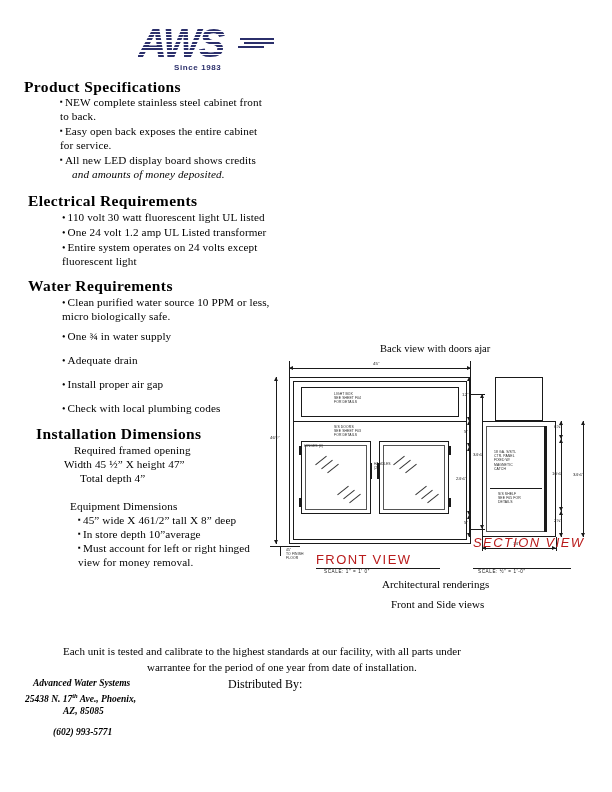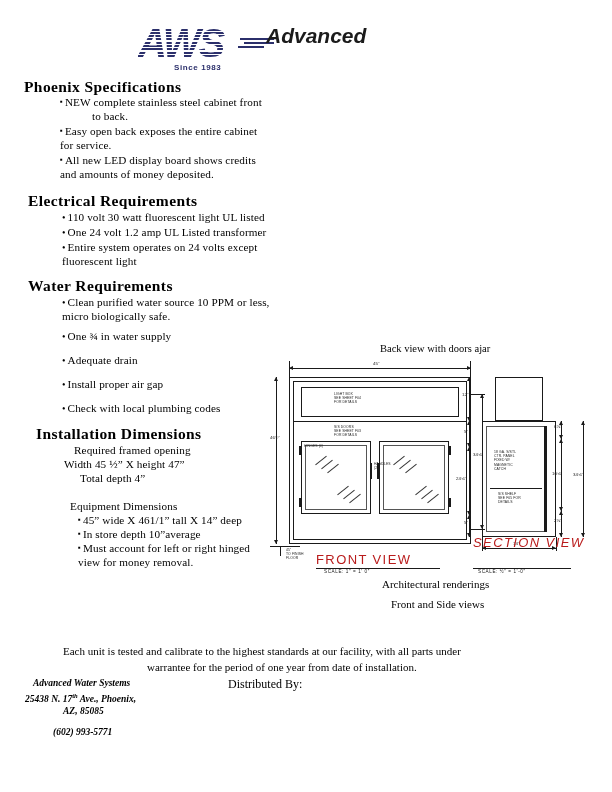--- a/index.html
+++ b/index.html
@@ -257,51 +257,50 @@
   <div class="logo-aws">
     <span>AWS</span>
     <span class="stripes"></span>
   </div>
   <div class="logo-swoosh">
     <i></i>
       <i></i>
       <i></i>
   </div>
   <div class="logo-since">Since 1983</div>
-  <div class="logo-line1">Advanced</div>
 </div>
 
-<div class="sec-head" style="left:24px; top:78px;">Phoenix Specifications</div>
+<div class="sec-head" style="left:24px; top:78px;">Product Specifications</div>
 <div class="body-line bul" style="left:60px; top:96px;">NEW complete stainless steel cabinet front</div>
-<div class="body-line" style="left:60px; top:110px;margin-left:32px;">to back.</div>
+<div class="body-line" style="left:60px; top:110px;">to back.</div>
 <div class="body-line bul" style="left:60px; top:125px;">Easy open back exposes the entire cabinet</div>
 <div class="body-line" style="left:60px; top:139px;">for service.</div>
 <div class="body-line bul" style="left:60px; top:154px;">All new LED display board shows credits</div>
-<div class="body-line" style="left:60px; top:168px;">and amounts of money deposited.</div>
+<div class="body-line" style="left:72px; top:168px;font-style:italic;">and amounts of money deposited.</div>
 
 <div class="sec-head" style="left:28px; top:192px;">Electrical Requirements</div>
 <div class="body-line bul-round" style="left:62px; top:211px;">110 volt 30 watt fluorescent light UL listed</div>
 <div class="body-line bul-round" style="left:62px; top:226px;">One 24 volt 1.2 amp UL Listed transformer</div>
 <div class="body-line bul-round" style="left:62px; top:241px;">Entire system operates on 24 volts except</div>
 <div class="body-line" style="left:62px; top:255px;">fluorescent light</div>
 
 <div class="sec-head" style="left:28px; top:277px;">Water Requirements</div>
 <div class="body-line bul-round" style="left:62px; top:296px;">Clean purified water source 10 PPM or less,</div>
 <div class="body-line" style="left:62px; top:310px;">micro biologically safe.</div>
 <div class="body-line bul-round" style="left:62px; top:330px;">One ¾ in water supply</div>
 <div class="body-line bul-round" style="left:62px; top:354px;">Adequate drain</div>
 <div class="body-line bul-round" style="left:62px; top:378px;">Install proper air gap</div>
 <div class="body-line bul-round" style="left:62px; top:402px;">Check with local plumbing codes</div>
 
 <div class="sec-head" style="left:36px; top:425px;">Installation Dimensions</div>
 <div class="body-line" style="left:74px; top:444px;">Required  framed opening</div>
 <div class="body-line" style="left:64px; top:458px;">Width 45 ½” X height 47”</div>
 <div class="body-line" style="left:80px; top:472px;">Total depth 4”</div>
 <div class="body-line" style="left:70px; top:500px;">Equipment Dimensions</div>
-<div class="body-line bul" style="left:78px; top:514px;">45” wide X 461/1” tall X 14” deep</div>
+<div class="body-line bul" style="left:78px; top:514px;">45” wide X 461/2” tall X 8” deep</div>
 <div class="body-line bul" style="left:78px; top:528px;">In store depth 10”average</div>
 <div class="body-line bul" style="left:78px; top:542px;">Must account for left or right hinged</div>
 <div class="body-line" style="left:78px; top:556px;">view for money removal.</div>
 
 <div id="drawing">
 
   <div class="caption" style="left:110px; top:3px; font-size:10.5px;">Back view with doors ajar</div>
 
   <div class="tick" style="left:19px; top:21px; width:1px; height:16px;"></div>
   <div class="tick" style="left:200px; top:21px; width:1px; height:16px;"></div>

